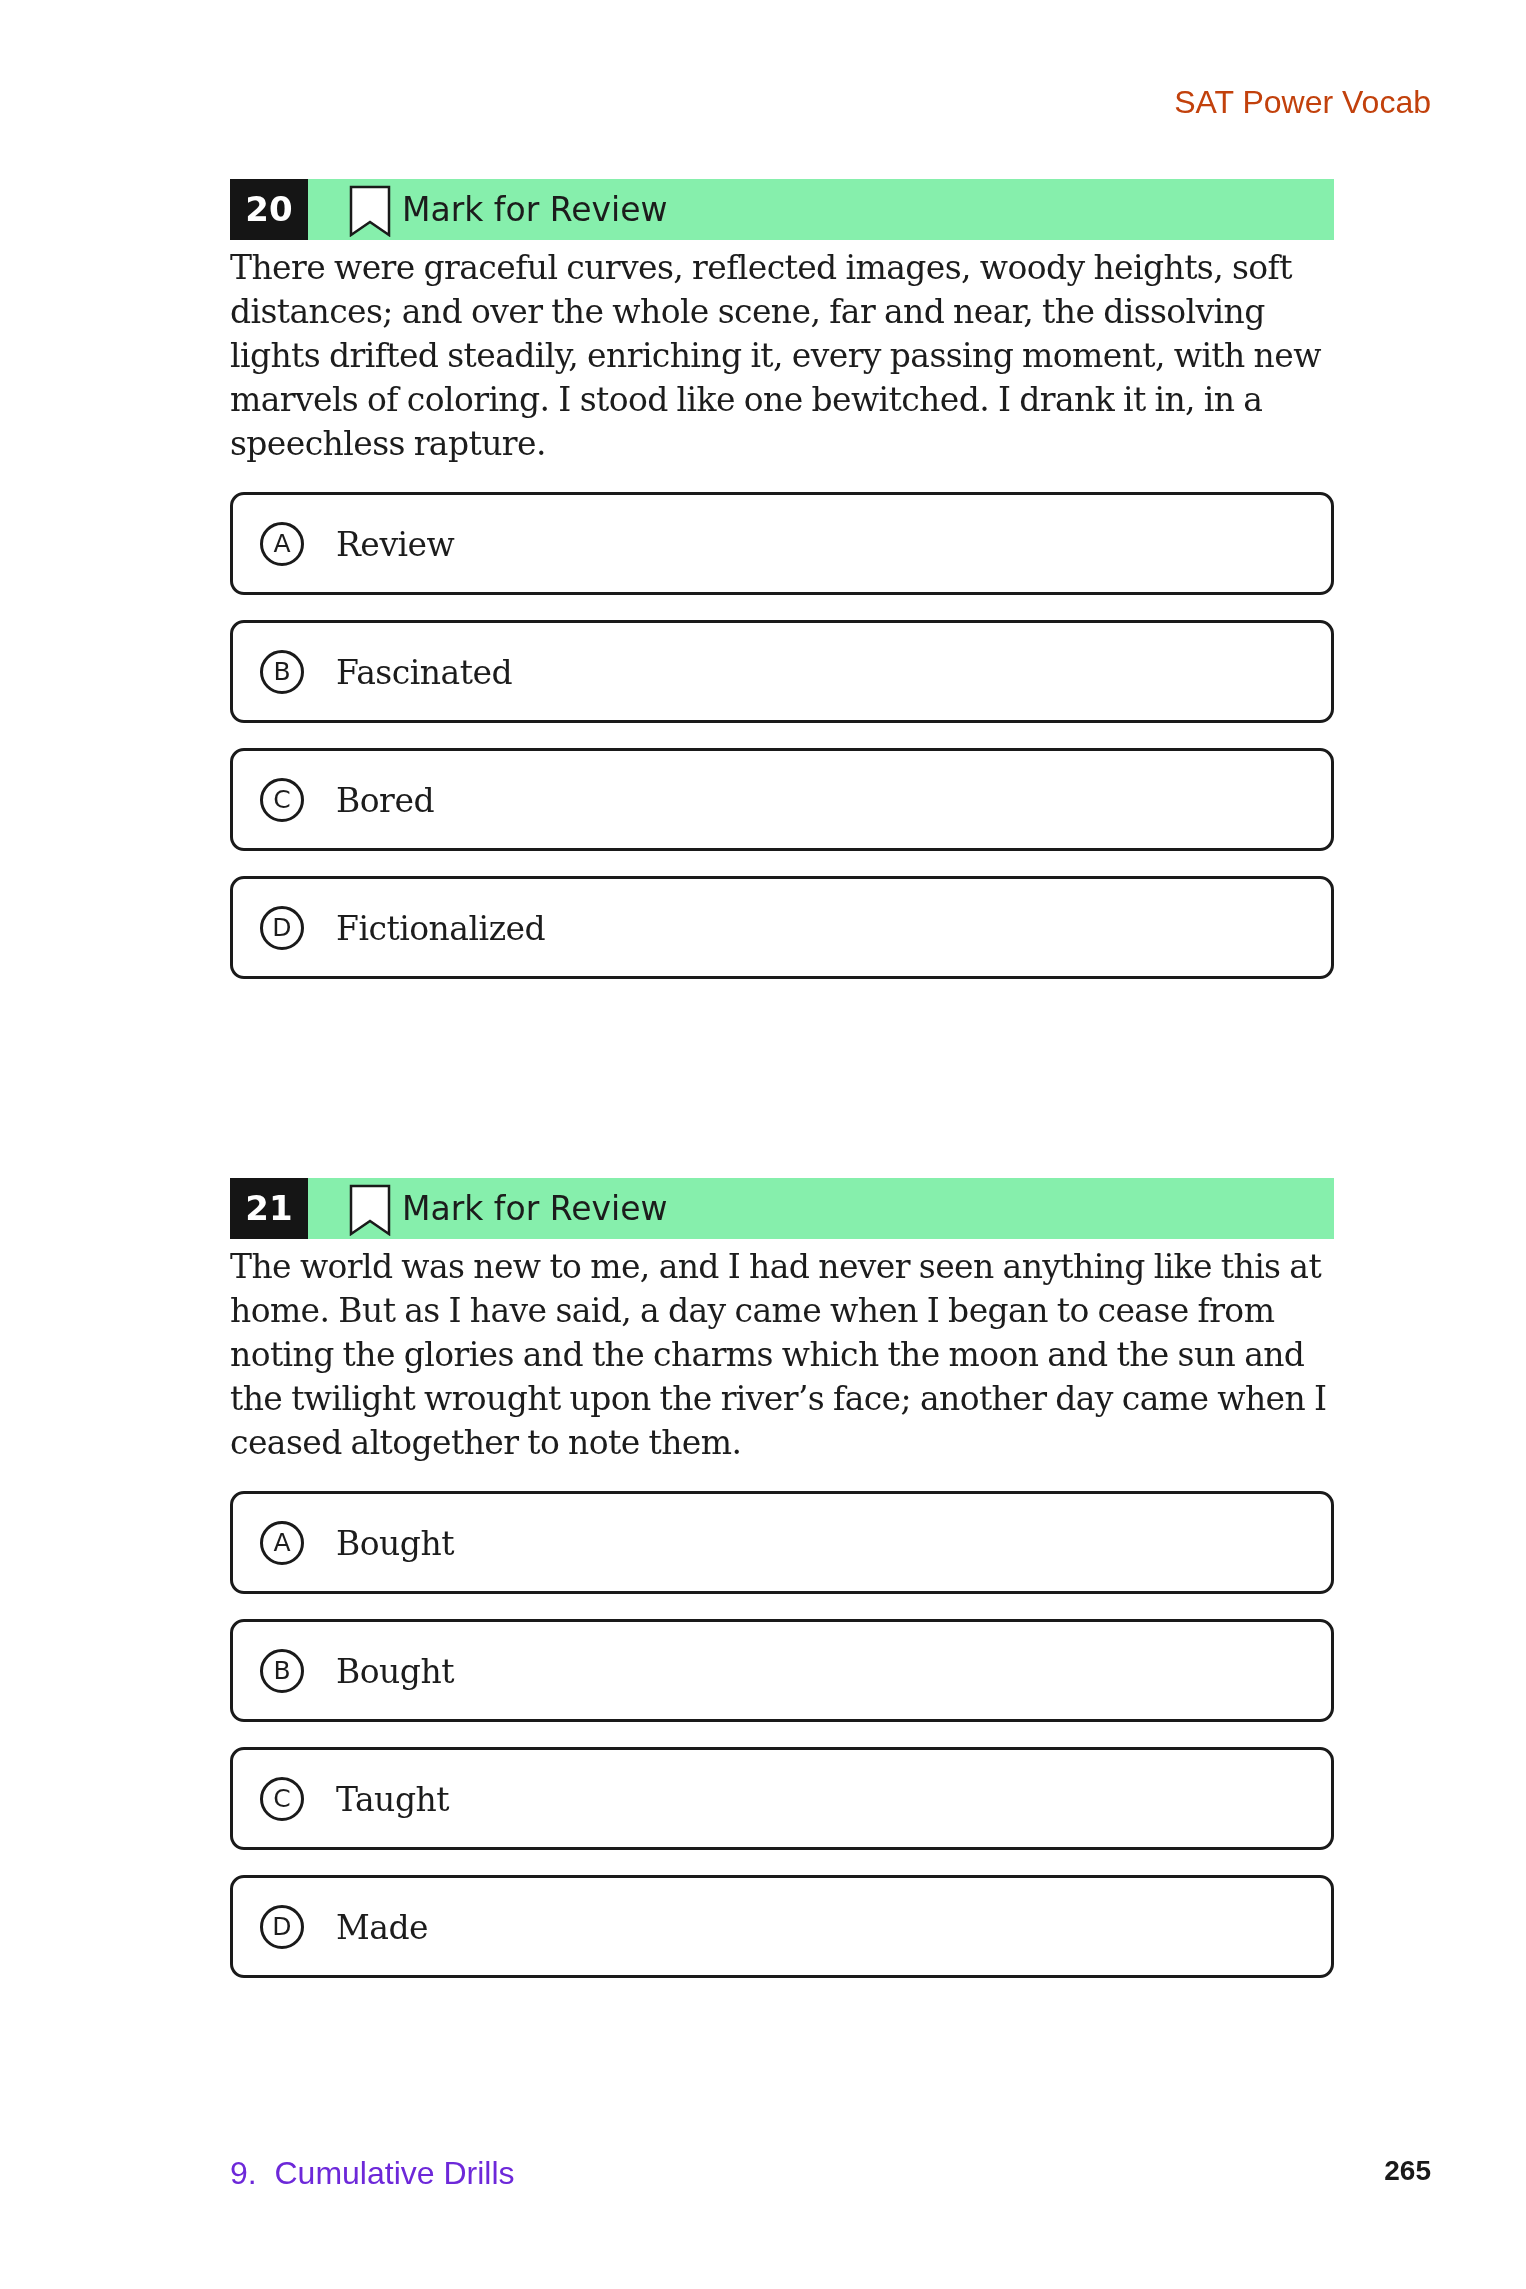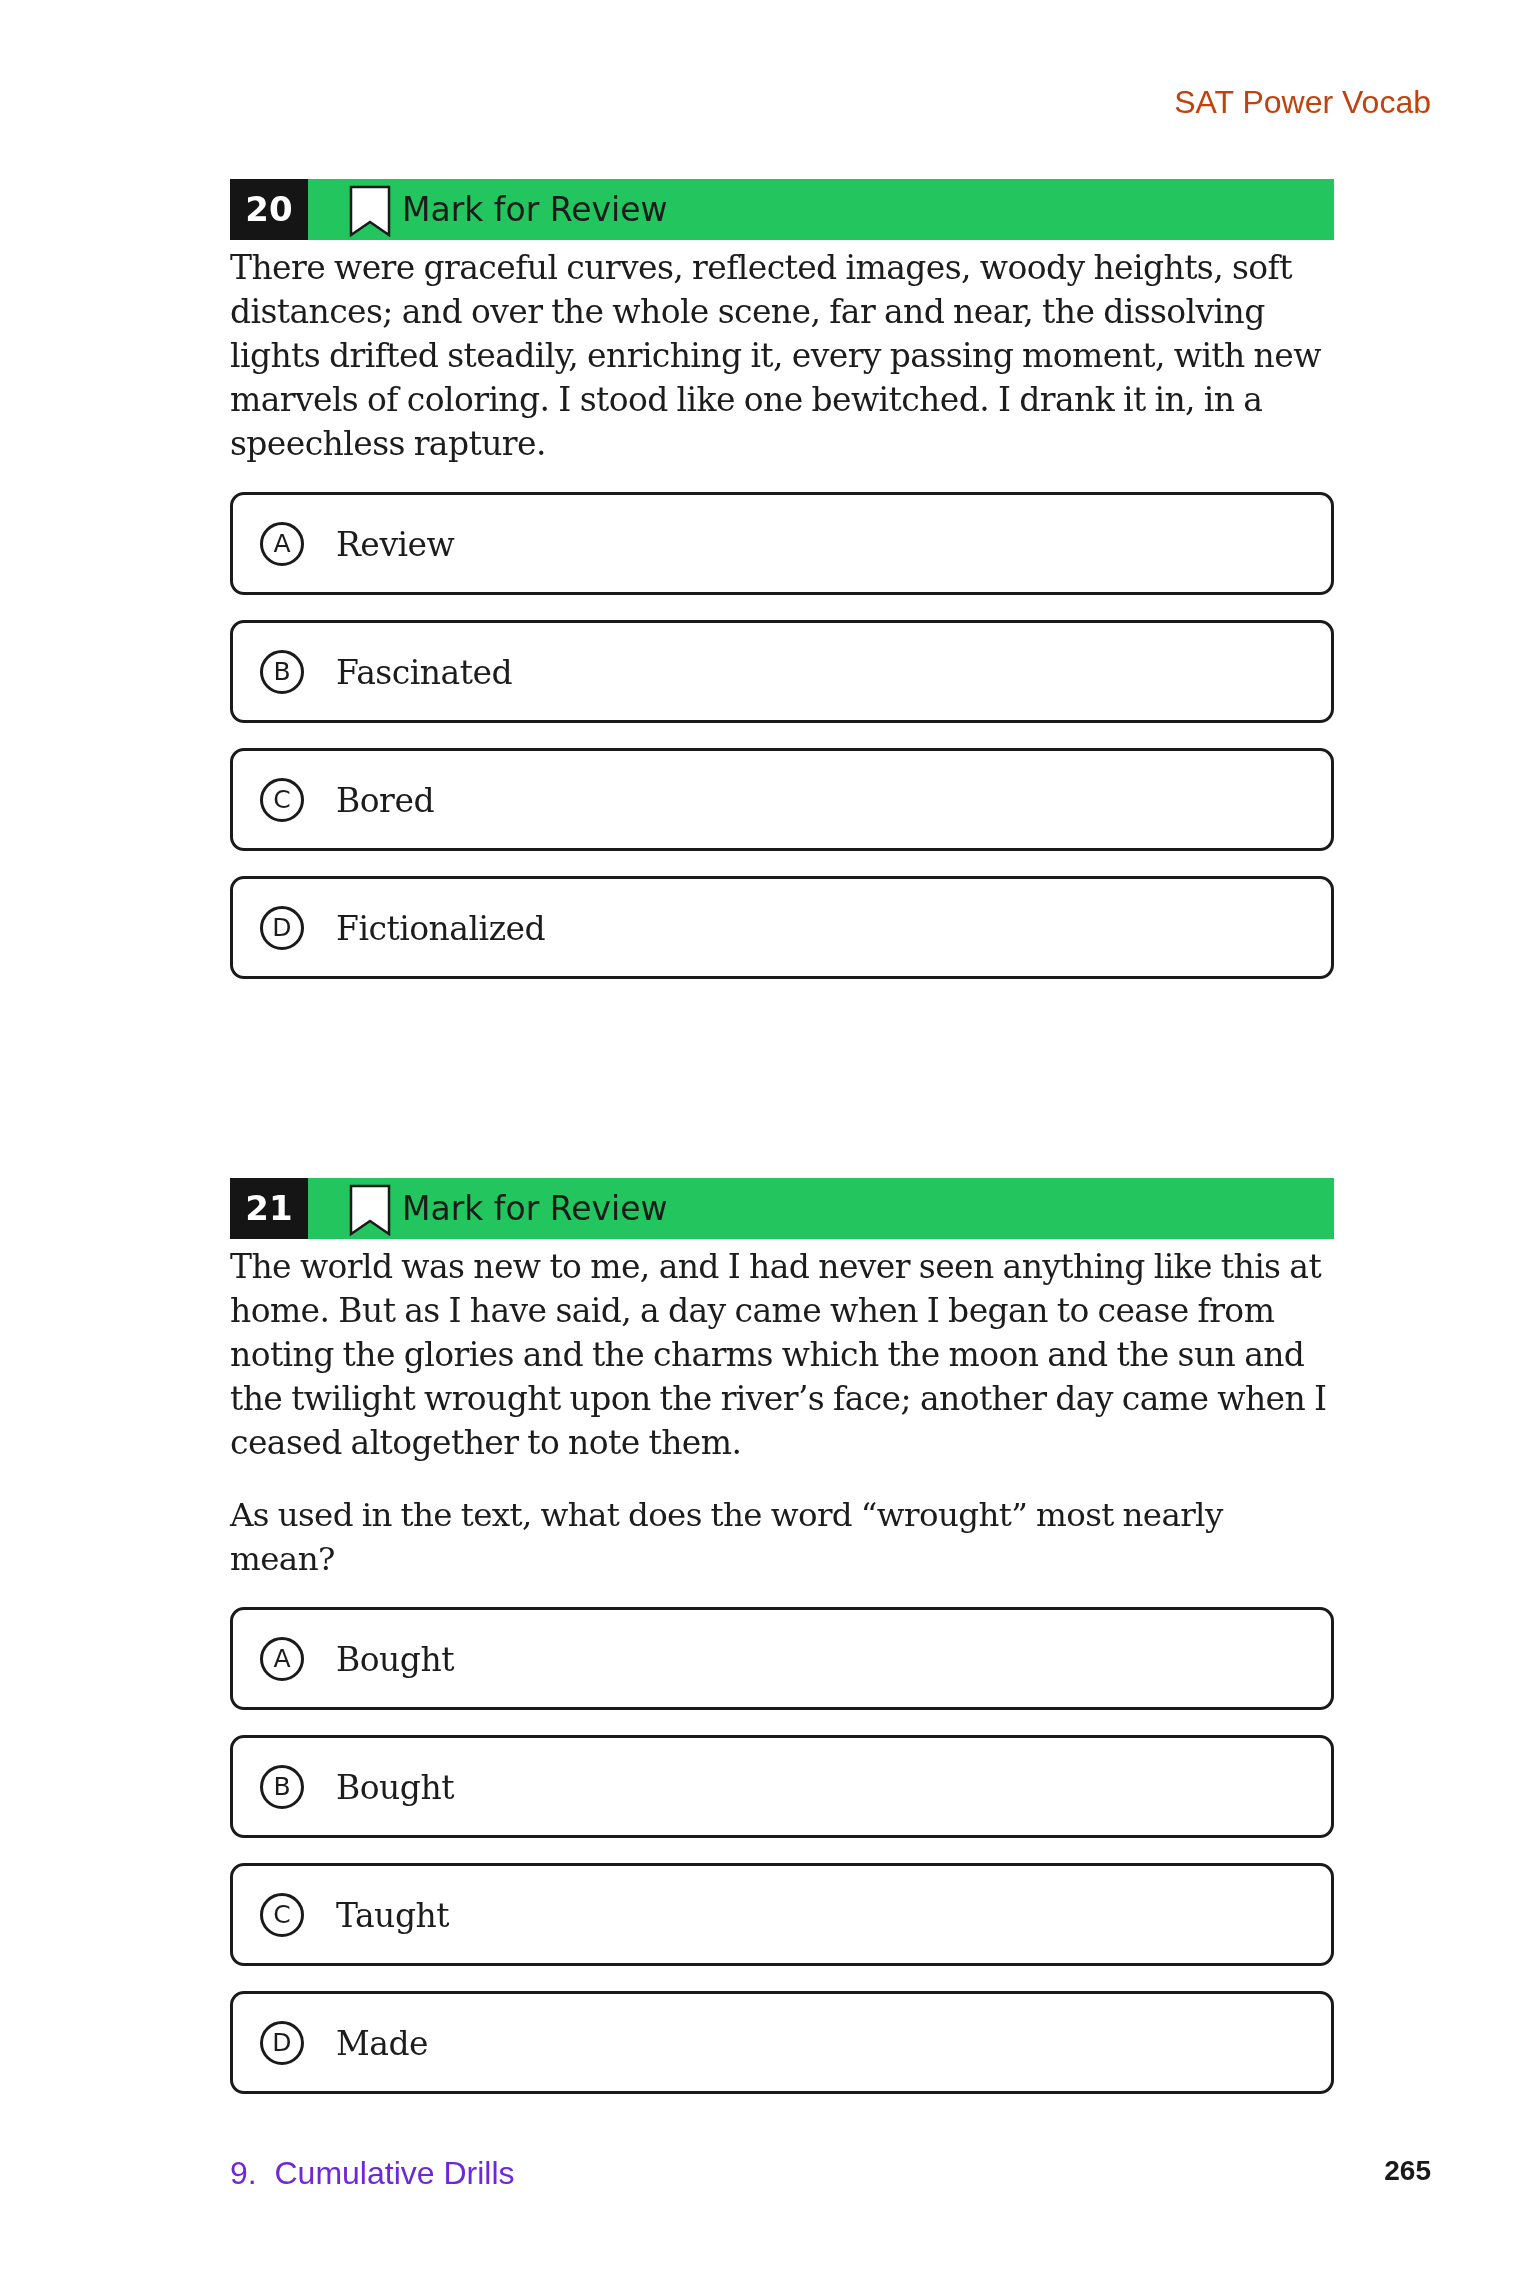--- a/index.html
+++ b/index.html
@@ -1,19 +1,19 @@
 <!DOCTYPE html>
 <html><head>
 <meta charset="utf-8">
 <style>
   html, body { margin:0; padding:0; background:#ffffff; }
   body { width:1526px; height:2289px; position:relative; overflow:hidden; color:#1c1c1c; }
   .running-head { position:absolute; right:95px; top:84px; font-family:"Liberation Sans", sans-serif; font-size:32px; color:#c2410c; }
   .qblock { position:absolute; left:230px; width:1104px; }
-  .qhead { position:relative; height:61px; background:#22c55e; }
+  .qhead { position:relative; height:61px; background:#86efac; }
   .qnum { position:absolute; left:0; top:0; width:78px; height:61px; background:#151515; color:#fff;
           font-family:"DejaVu Sans", sans-serif; font-weight:bold; font-size:34px; line-height:61px; text-align:center; }
   .bookmark { position:absolute; left:119px; top:6px; width:42px; height:52px; }
   .mark-label { position:absolute; left:172px; top:0; line-height:61px; font-family:"DejaVu Sans", sans-serif; font-size:33px; color:#1c1c1c; }
   .passage { margin:6px 0 0 0; font-family:"DejaVu Serif", serif; font-size:33px; line-height:44px; letter-spacing:-0.6px; word-spacing:-1px; }
   .question { margin:28px 0 0 0; font-family:"DejaVu Serif", serif; font-size:32.5px; line-height:44px; letter-spacing:-0.6px; word-spacing:-1px; }
   .options { margin-top:26px; }
   .option { position:relative; height:97px; border:3.5px solid #1a1a1a; border-radius:14px; box-sizing:border-box; height:103px; margin-bottom:25px; background:#fff; cursor:pointer; }
   .opt-letter { position:absolute; left:27px; top:50%; transform:translateY(-50%); width:44px; height:44px; border:3px solid #1a1a1a; border-radius:50%;
                 box-sizing:border-box; font-family:"DejaVu Sans", sans-serif; font-size:25px; line-height:38px; text-align:center; }
@@ -57,21 +57,20 @@
 
 <div class="qblock" style="top:1171px;margin-top:7px;">
   <div class="qhead">
     <div class="qnum">21</div>
     <svg class="bookmark" viewBox="0 0 42 52">
       <path d="M2 2 H40 V50 L21 37 L2 50 Z" fill="#ffffff" stroke="#1a1a1a" stroke-width="2.5" stroke-linejoin="miter"></path>
     </svg>
     <div class="mark-label">Mark for Review</div>
   </div>
   <p class="passage">The world was new to me, and I had never seen anything like this at home. But as I have said, a day came when I began to cease from noting the glories and the charms which the moon and the sun and the twilight wrought upon the river’s face; another day came when I ceased altogether to note them.</p>
-  <p class="question">As used in the text, what does the word “wrought” most nearly mean?</p>
   <div class="options">
     <div class="option">
       <span class="opt-letter">A</span>
       <span class="opt-text">Bought</span>
     </div>
     <div class="option">
       <span class="opt-letter">B</span>
       <span class="opt-text">Bought</span>
     </div>
     <div class="option">

